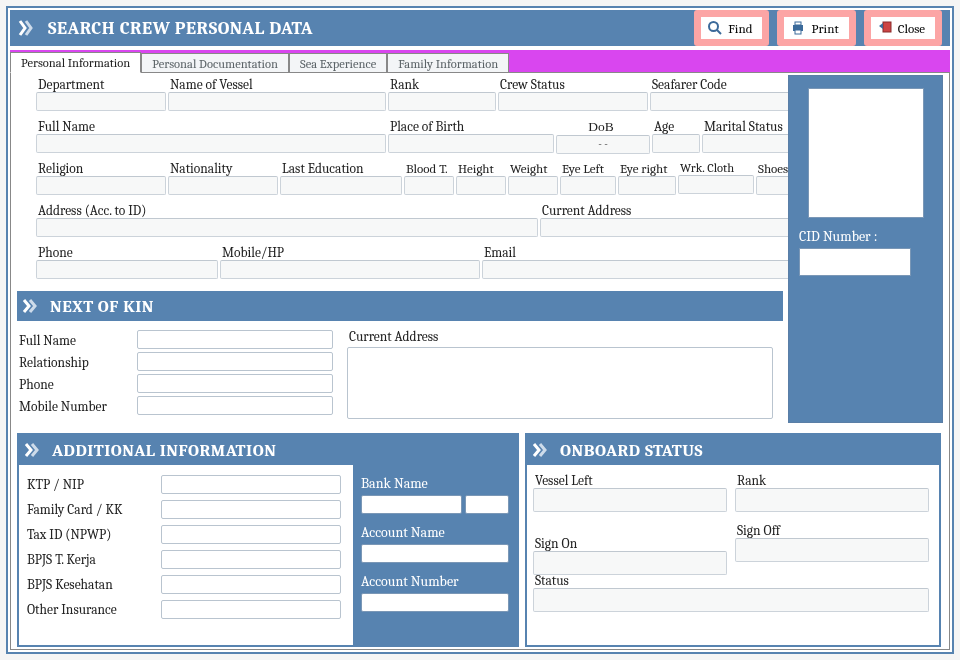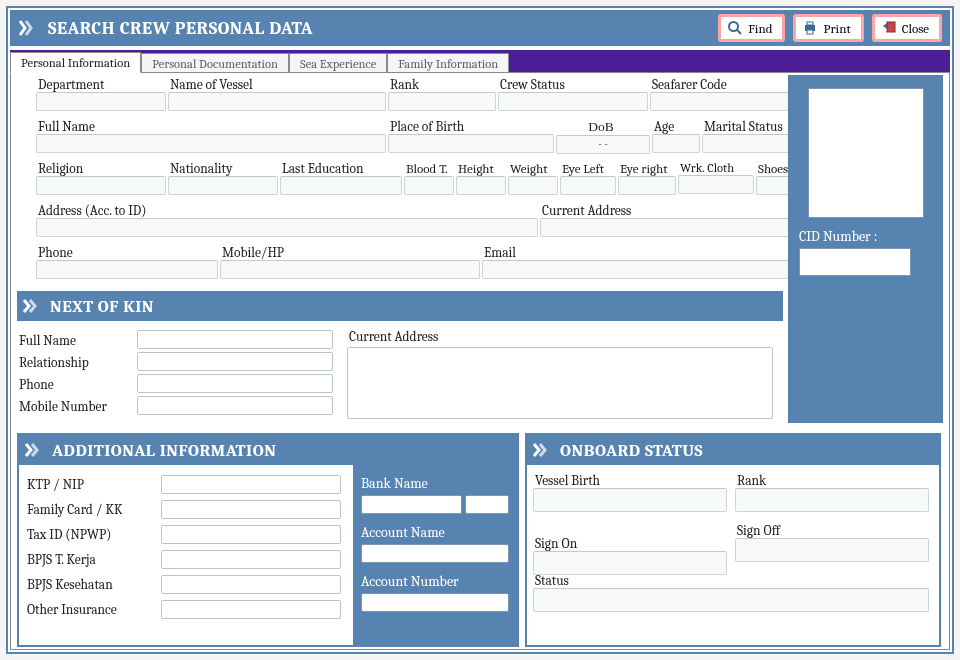--- a/index.html
+++ b/index.html
@@ -33,39 +33,39 @@
   }
   .title-txt {
     color:#fff;
     font-size:18px;
     font-weight:bold;
     letter-spacing:0.5px;
     flex:1;
   }
   .toolbtn {
     background:#fff;
-    border:3px solid #fca5a5;
+    border:7px solid #fca5a5;
     border-radius:3px;
     padding:3px 10px 3px 6px;
     display:flex;
     align-items:center;
     gap:5px;
     font-size:13px;
     cursor:pointer;
     font-family:inherit;
   }
   .toolbtn .ic { width:16px; height:16px; display:inline-flex; align-items:center; justify-content:center;}
   .body-area {
     background:#f7f8f8;
     border:2px solid #fff;
     height:calc(100% - 40px);
   }
   .tabs {
     height:22px;
-    background:#4c1d95;
+    background:#d946ef;
     display:flex;
     align-items:flex-end;
     padding-left:0px;
     border-bottom:none;
   }
   .tab {
     border:1px solid #888;
     border-bottom:none;
     padding:3px 10px 2px;
     font-size:12.5px;
@@ -342,21 +342,21 @@
         <div class="subheader">
           <span class="chev">
             <svg width="22" height="22" viewBox="0 0 22 22">
               <path d="M2 5 L7 11 L2 17" fill="none" stroke="#fff" stroke-width="3"></path>
               <path d="M8 5 L13 11 L8 17" fill="none" stroke="#cddbea" stroke-width="3"></path>
             </svg>
           </span>
           <span>ONBOARD STATUS</span>
         </div>
         <div class="inner" style="height:180px;">
-          <div class="f" style="left:6px;  top:6px;  width:194px;"><span class="lbl">Vessel Birth</span><input class="inp tall" style=""></div>
+          <div class="f" style="left:6px;  top:6px;  width:194px;"><span class="lbl">Vessel Left</span><input class="inp tall" style=""></div>
           <div class="f" style="left:208px;top:6px;  width:194px;"><span class="lbl">Rank</span><input class="inp tall" style=""></div>
           <div class="f" style="left:6px;  top:56px; width:194px;margin-top:13px;"><span class="lbl">Sign On</span><input class="inp tall" style=""></div>
           <div class="f" style="left:208px;top:56px; width:194px;"><span class="lbl">Sign Off</span><input class="inp tall" style=""></div>
           <div class="f" style="left:6px;  top:106px;width:396px;"><span class="lbl">Status</span><input class="inp tall" style=""></div>
         </div>
       </div>
 
     </div>
   </div>
 </div>

